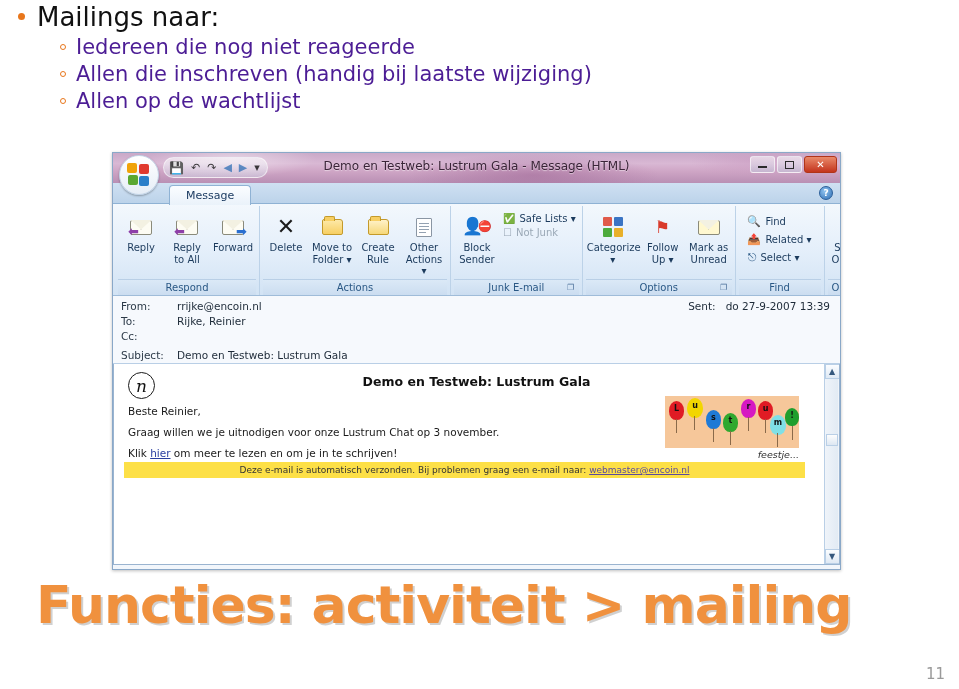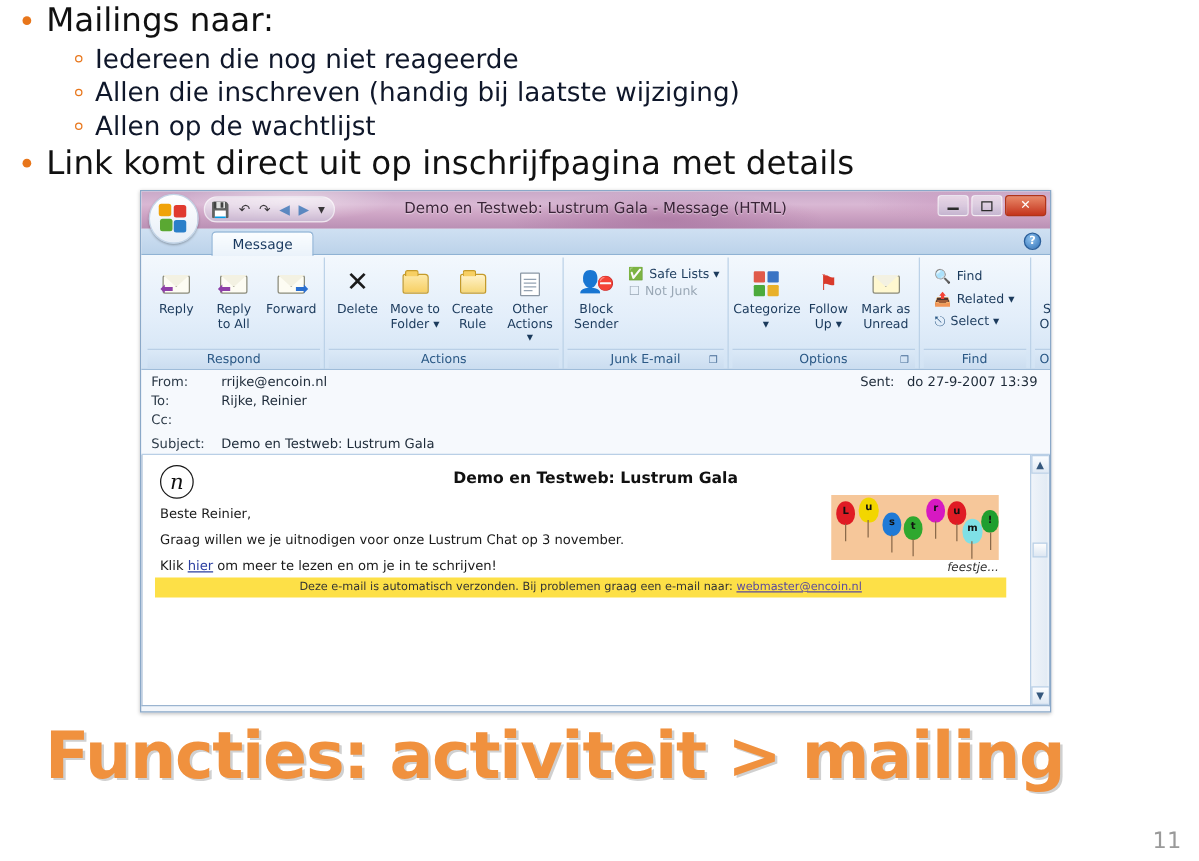--- a/index.html
+++ b/index.html
@@ -19,21 +19,21 @@
     width:7px; height:7px; border-radius:50%; background:#E8761B;
     margin:11px 12px 0 4px; flex:0 0 auto;
   }
   .b1 .txt { font-size:26px; color:#111; line-height:1.18; }
   .b2 { display:flex; align-items:flex-start; margin:0 0 0 42px; }
   .b2 .ring {
     width:6px; height:6px; border-radius:50%;
     border:1.4px solid #E8761B; background:transparent;
     margin:10px 10px 0 4px; flex:0 0 auto;
   }
-  .b2 .txt { font-size:21px; color:#0f172a; line-height:1.3; }
+  .b2 .txt { font-size:21px; color:#4c1d95; line-height:1.3; }
 
   
   .ol-window {
     position:absolute; left:112px; top:152px;
     width:729px; height:418px;
     border:1px solid #8aa8c8;
     background:#f2f6fb;
     box-shadow:0 1px 3px rgba(0,0,0,.25);
     overflow:hidden;
   }
@@ -249,21 +249,21 @@
   .slide-title {
     position:absolute; left:8px; top:575px;
     font-size:52px; font-weight:bold; color:#F0913E;
     letter-spacing:-1px;
     text-shadow:2px 2px 0 rgba(150,150,150,.45);
     font-family:"DejaVu Sans", sans-serif;
     margin-left:28px;
   }
   .pageno {
     position:absolute; right:14px; bottom:6px;
-    font-size:18px; color:#9a9a9a;
+    font-size:15px; color:#9a9a9a;
   }
 </style>
 </head>
 <body>
 
 <div class="bullets">
   <div class="b1">
     <span class="dot"></span>
     <span class="txt">Mailings naar:</span>
   </div>
@@ -271,24 +271,20 @@
     <span class="ring"></span>
     <span class="txt">Iedereen die nog niet reageerde</span>
   </div>
   <div class="b2">
     <span class="ring"></span>
     <span class="txt">Allen die inschreven (handig bij laatste wijziging)</span>
   </div>
   <div class="b2">
     <span class="ring"></span>
     <span class="txt">Allen op de wachtlijst</span>
-  </div>
-  <div class="b1">
-    <span class="dot"></span>
-    <span class="txt">Link komt direct uit op inschrijfpagina met details</span>
   </div>
 </div>
 
 <div class="ol-window">
 
   <div class="titlebar">
     <div class="office-orb">
       <div class="orb-inner">
         <i></i>
           <i></i>

